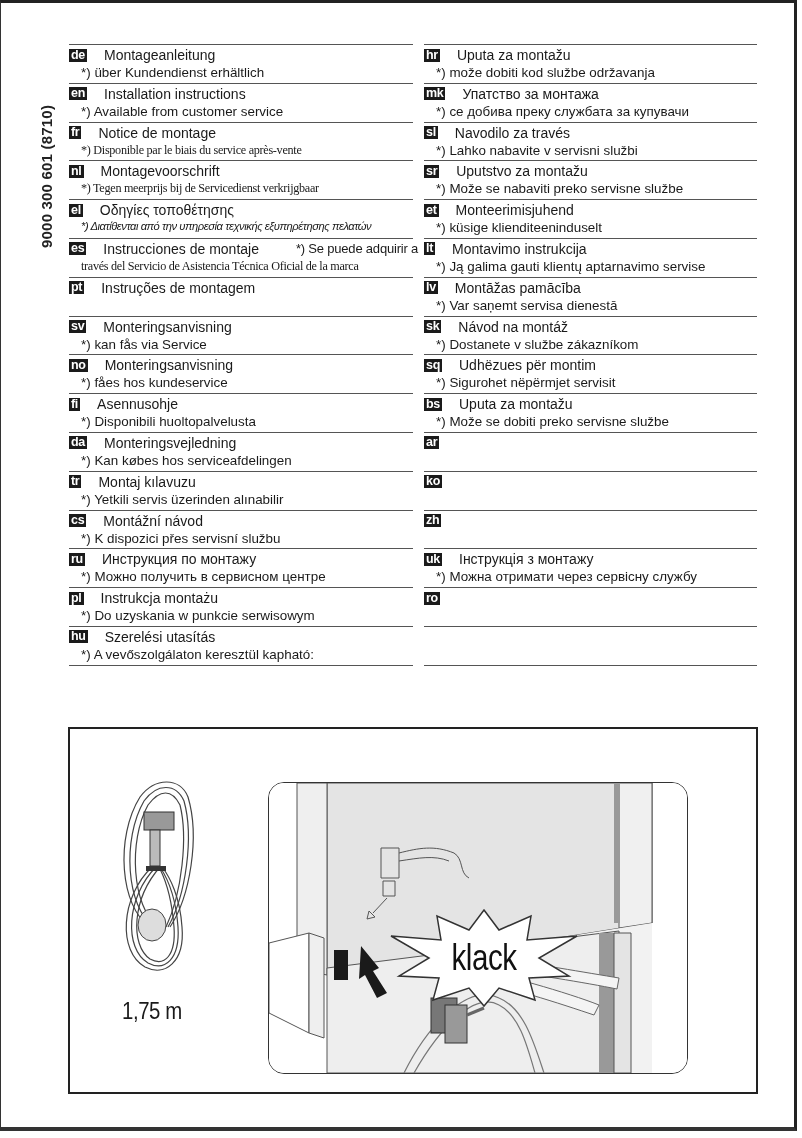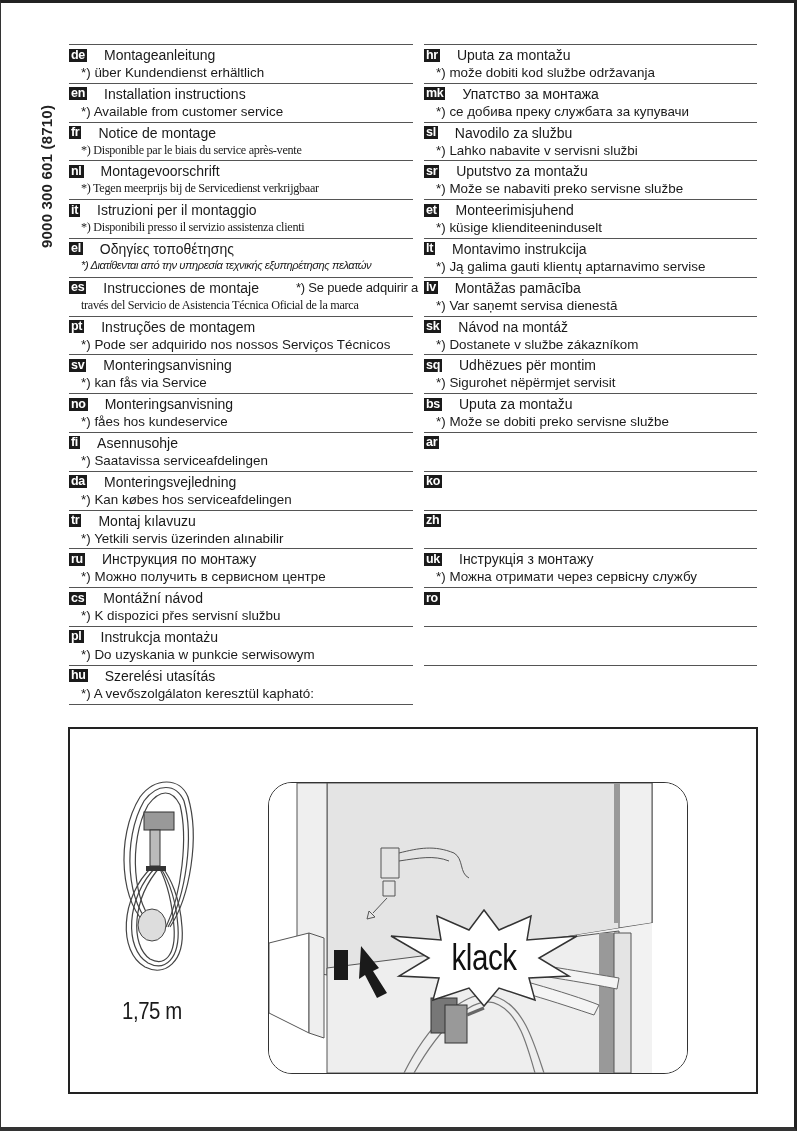--- a/index.html
+++ b/index.html
@@ -13,21 +13,21 @@
   .row.last-rule { height:0; }
   .line1 { position:absolute; left:0; top:2px; height:16px; display:flex; align-items:center; white-space:nowrap; font-size:14px;gap:11px; }
   .badge { display:inline-block; background:#1a1a1a; color:#fff; font-weight:bold; font-size:12.5px; line-height:13px; height:13px; padding:0 2px; margin-right:6px; letter-spacing:-0.3px; }
   .line2 { position:absolute; left:0; top:20px; font-size:13.4px; white-space:nowrap;margin-left:12px; }
   .line2.cond { font-size:12.2px; letter-spacing:-0.3px;font-family:Liberation Serif, serif; }
   .line2.xcond { font-size:11.2px; letter-spacing:-0.45px;font-style:italic; }
   .title-tail { margin-left:26px; font-size:13px; letter-spacing:-0.2px; }
   .figure { position:absolute; left:68px; top:727px; width:690px; height:367px; border:2.5px solid #222; box-sizing:border-box; }
   .coil { position:absolute; left:40px; top:48px; width:100px; height:200px; }
   .length { position:absolute; left:52px; top:268px; font-size:24px; letter-spacing:-0.5px; transform:scaleX(0.85); transform-origin:0 0; }
-  .scene { position:absolute; left:198px; top:53px; width:418px; height:290px; border:1.5px solid #333; border-radius:24px; overflow:hidden; background:#fff; }
+  .scene { position:absolute; left:198px; top:53px; width:418px; height:290px; border:1.5px solid #333; border-radius:16px; overflow:hidden; background:#fff; }
   .klack { position:absolute; left:120px; top:125px; width:190px; height:100px; }
   .klack-text { position:absolute; left:0; top:0; width:190px; height:100px; display:flex; align-items:center; justify-content:center; font-size:36px; transform:scaleX(0.82); letter-spacing:-0.5px; color:#111; }
 </style>
 </head>
 <body>
 
 <div class="frame"></div>
 
 <div class="docnum">9000 300 601  (8710)</div>
 
@@ -55,98 +55,90 @@
   </div>
   <div class="row">
     <div class="line1">
         <span class="badge">nl</span>
         <span>Montagevoorschrift</span>
       </div>
     <div class="line2 cond">*) Tegen meerprijs bij de Servicedienst verkrijgbaar</div>
   </div>
   <div class="row">
     <div class="line1">
-        <span class="badge">it</span>
-        <span>Istruzioni per il montaggio</span>
-      </div>
-    <div class="line2 cond">*) Disponibili presso il servizio assistenza clienti</div>
-  </div>
-  <div class="row">
-    <div class="line1">
         <span class="badge">el</span>
         <span>Οδηγίες τοποθέτησης</span>
       </div>
     <div class="line2 xcond">*) Διατίθενται από την υπηρεσία τεχνικής εξυπηρέτησης πελατών</div>
   </div>
   <div class="row">
     <div class="line1">
         <span class="badge">es</span>
         <span>Instrucciones de montaje</span>
         <span class="title-tail">*) Se puede adquirir a</span>
       </div>
     <div class="line2 cond">través del Servicio de Asistencia Técnica Oficial de la marca</div>
   </div>
   <div class="row">
     <div class="line1">
         <span class="badge">pt</span>
         <span>Instruções de montagem</span>
       </div>
-    <div class="line2">*) Pode ser adquirido nos nossos Serviços Técnicos</div>
   </div>
   <div class="row">
     <div class="line1">
         <span class="badge">sv</span>
         <span>Monteringsanvisning</span>
       </div>
     <div class="line2">*) kan fås via Service</div>
   </div>
   <div class="row">
     <div class="line1">
         <span class="badge">no</span>
         <span>Monteringsanvisning</span>
       </div>
     <div class="line2">*) fåes hos kundeservice</div>
   </div>
   <div class="row">
     <div class="line1">
         <span class="badge">fi</span>
         <span>Asennusohje</span>
       </div>
-    <div class="line2">*) Saatavissa serviceafdelingen</div>
+    <div class="line2">*) Disponibili huoltopalvelusta</div>
   </div>
   <div class="row">
     <div class="line1">
         <span class="badge">da</span>
         <span>Monteringsvejledning</span>
       </div>
     <div class="line2">*) Kan købes hos serviceafdelingen</div>
   </div>
   <div class="row">
     <div class="line1">
         <span class="badge">tr</span>
         <span>Montaj kılavuzu</span>
       </div>
     <div class="line2">*) Yetkili servis üzerinden alınabilir</div>
   </div>
   <div class="row">
     <div class="line1">
+        <span class="badge">cs</span>
+        <span>Montážní návod</span>
+      </div>
+    <div class="line2">*) K dispozici přes servisní službu</div>
+  </div>
+  <div class="row">
+    <div class="line1">
         <span class="badge">ru</span>
         <span>Инструкция по монтажу</span>
       </div>
     <div class="line2">*) Можно получить в сервисном центре</div>
   </div>
   <div class="row">
     <div class="line1">
-        <span class="badge">cs</span>
-        <span>Montážní návod</span>
-      </div>
-    <div class="line2">*) K dispozici přes servisní službu</div>
-  </div>
-  <div class="row">
-    <div class="line1">
         <span class="badge">pl</span>
         <span>Instrukcja montażu</span>
       </div>
     <div class="line2">*) Do uzyskania w punkcie serwisowym</div>
   </div>
   <div class="row">
     <div class="line1">
         <span class="badge">hu</span>
         <span>Szerelési utasítás</span>
       </div>
@@ -166,21 +158,21 @@
   <div class="row">
     <div class="line1">
         <span class="badge">mk</span>
         <span>Упатство за монтажа</span>
       </div>
     <div class="line2">*) се добива преку службата за купувачи</div>
   </div>
   <div class="row">
     <div class="line1">
         <span class="badge">sl</span>
-        <span>Navodilo za službu</span>
+        <span>Navodilo za través</span>
       </div>
     <div class="line2">*) Lahko nabavite v servisni službi</div>
   </div>
   <div class="row">
     <div class="line1">
         <span class="badge">sr</span>
         <span>Uputstvo za montažu</span>
       </div>
     <div class="line2">*) Može se nabaviti preko servisne službe</div>
   </div>

